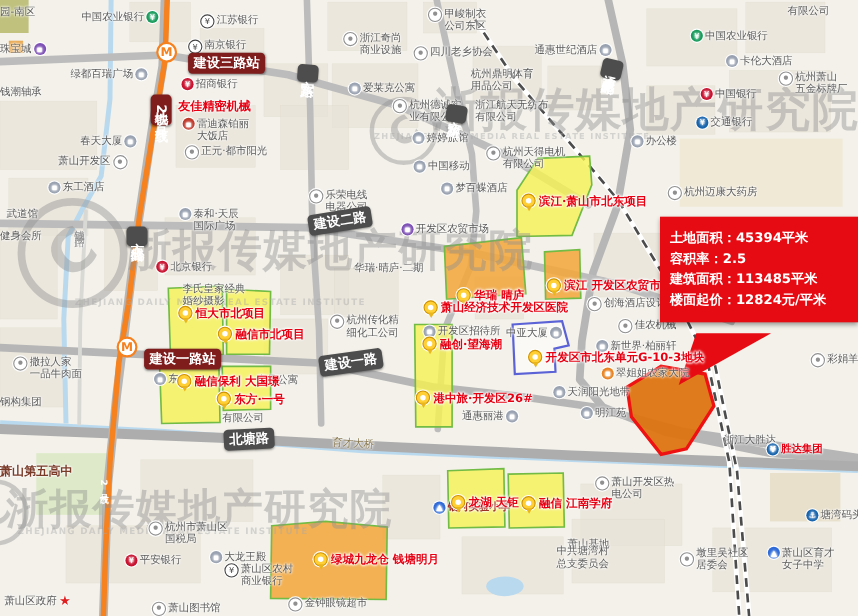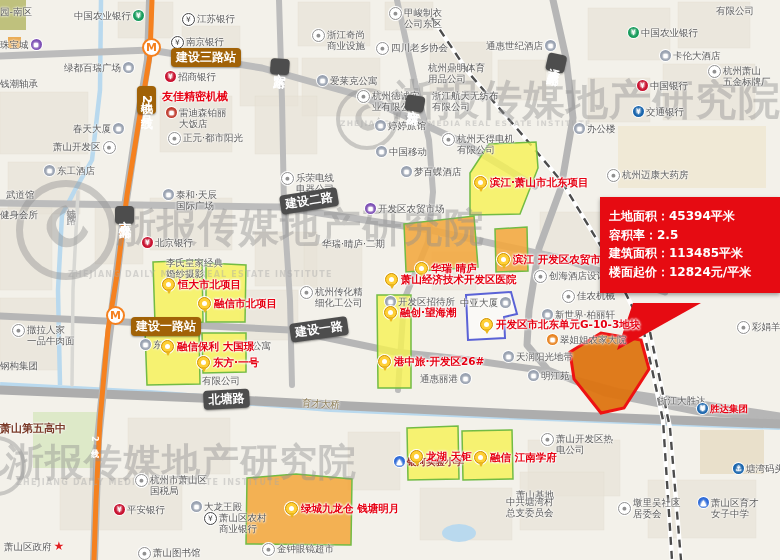--- a/index.html
+++ b/index.html
@@ -23,21 +23,21 @@
   .icon-pin::after{content:"";position:absolute;left:3px;top:3px;width:5px;height:5px;background:#fff;border-radius:50%;}
   .icon-pin::before{content:"";position:absolute;left:2.5px;top:10px;border-left:3px solid transparent;
             border-right:3px solid transparent;border-top:5px solid #eab61e;}
   .plabel{position:absolute;z-index:4;display:flex;align-items:flex-start;gap:3px;
           font-size:10.5px;font-weight:bold;color:#e60012;white-space:nowrap;
           text-shadow:0 0 2px #fff,0 0 2px #fff,0 0 3px #fff,0 0 3px #fff;}
   .pill{position:absolute;z-index:4;background:#4d4d4d;color:#fff;font-size:12px;font-weight:bold;
         padding:1px 5px;border-radius:4px;white-space:nowrap;box-shadow:0 1px 2px rgba(0,0,0,.4);
         transform-origin:left top;}
   .pill.v{writing-mode:vertical-rl;padding:5px 1px;letter-spacing:2px;}
-  .pill.m{background:#a16207;}
+  .pill.m{background:#7f1d1d;}
   .mlogo{position:absolute;z-index:4;width:15px;height:15px;background:#fff;border:2px solid #f5811f;
          border-radius:50%;color:#f5811f;font-size:11px;font-weight:bold;line-height:15px;text-align:center;}
   .mini2{position:absolute;z-index:4;writing-mode:vertical-rl;color:#fff;font-size:8px;font-weight:bold;letter-spacing:1px;}
   #infobox{position:absolute;left:600px;top:197px;width:162px;z-index:5;background:#e60b12;color:#fff;
            padding:10px 9px 12px 9px;box-shadow:0 2px 4px rgba(0,0,0,.35);}
   .ib-title{font-size:13.5px;font-weight:bold;margin-bottom:5px;white-space:nowrap;}
   .ib-line{font-size:12px;font-weight:bold;line-height:1.55;white-space:nowrap;}
 </style>
 </head>
 <body>

